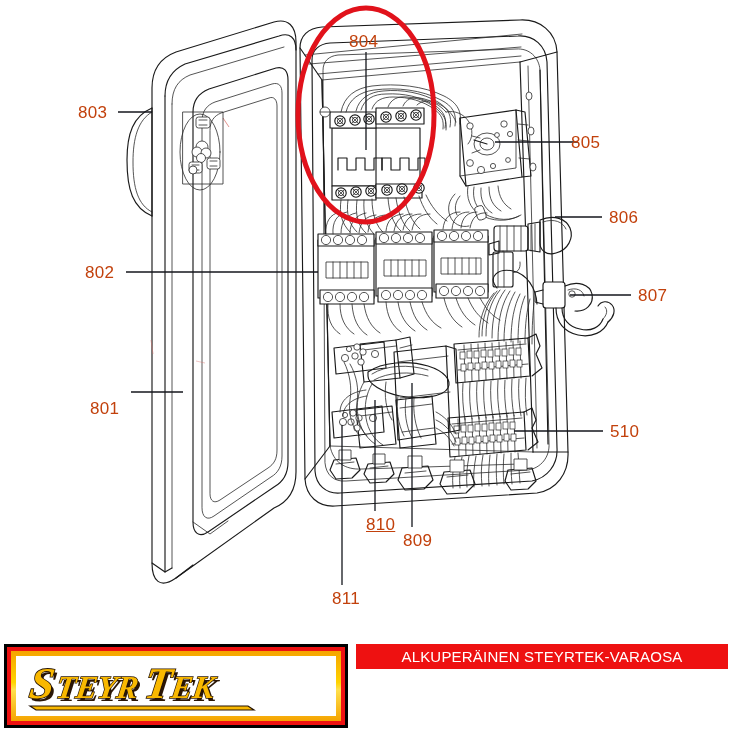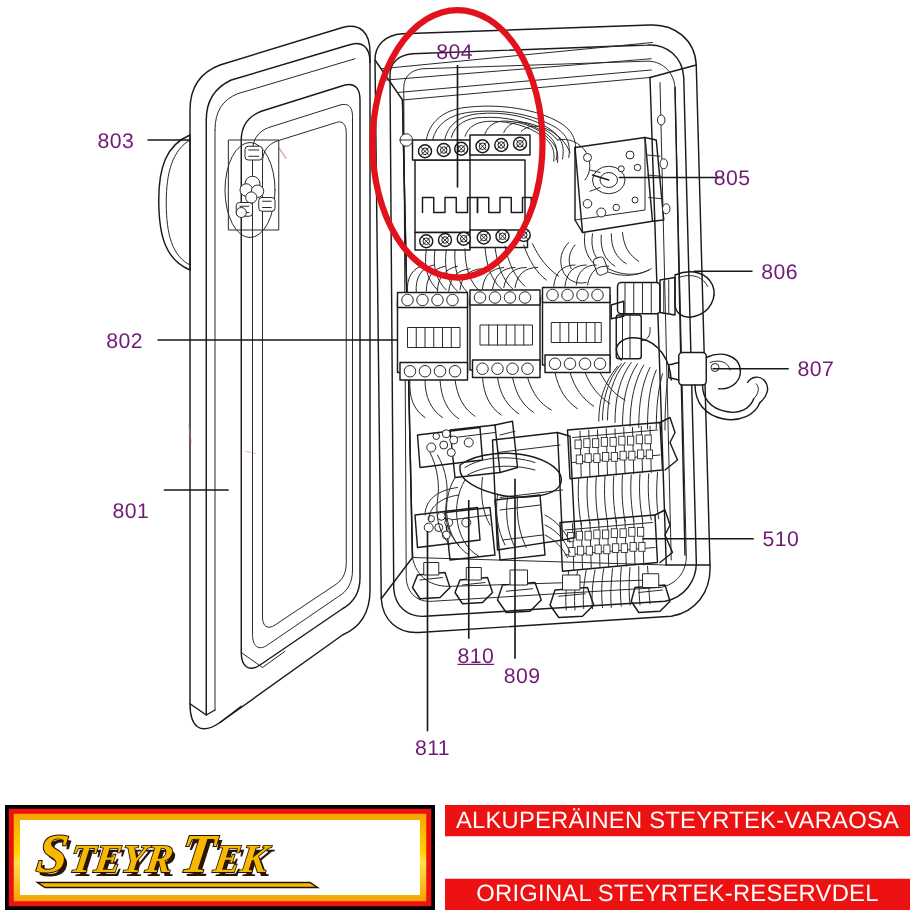--- a/index.html
+++ b/index.html
@@ -29,21 +29,21 @@
   }
   #diagram-svg {
     position: absolute;
     left: 0;
     top: 0;
   }
   .callout-label {
     position: absolute;
     font-family: "Liberation Sans", sans-serif;
     font-size: 17px;
-    color: #701a75;
+    color: #c2410c;
     letter-spacing: 0.3px;
     white-space: nowrap;
     line-height: 1;
   }
   
   #footer-banner {
     position: absolute;
     left: 0;
     top: 638px;
     width: 732px;
@@ -94,21 +94,21 @@
     justify-content: space-between;
   }
   .tagline-bar {
     height: 25px;
     background: #ee1111;
     color: #ffffff;
     display: flex;
     align-items: center;
     justify-content: center;
     font-family: "Liberation Sans", sans-serif;
-    font-size: 19px;
+    font-size: 15px;
     font-weight: 400;
     letter-spacing: 0.2px;
     white-space: nowrap;
   }
 </style>
 </head>
 <body>
 
 <div id="page">
 
@@ -701,17 +701,16 @@
 
               <path d="M14,50 L232,50 L238,54 L20,54 Z" fill="#f9b800" stroke="#241305" stroke-width="1.2"></path>
             </svg>
           </div>
         </div>
       </div>
     </div>
 
     <div id="tagline-stack">
       <div class="tagline-bar">ALKUPERÄINEN STEYRTEK-VARAOSA</div>
-      <div class="tagline-bar">ORIGINAL STEYRTEK-RESERVDEL</div>
     </div>
   </div>
 
 </div>
 
 </body></html>

